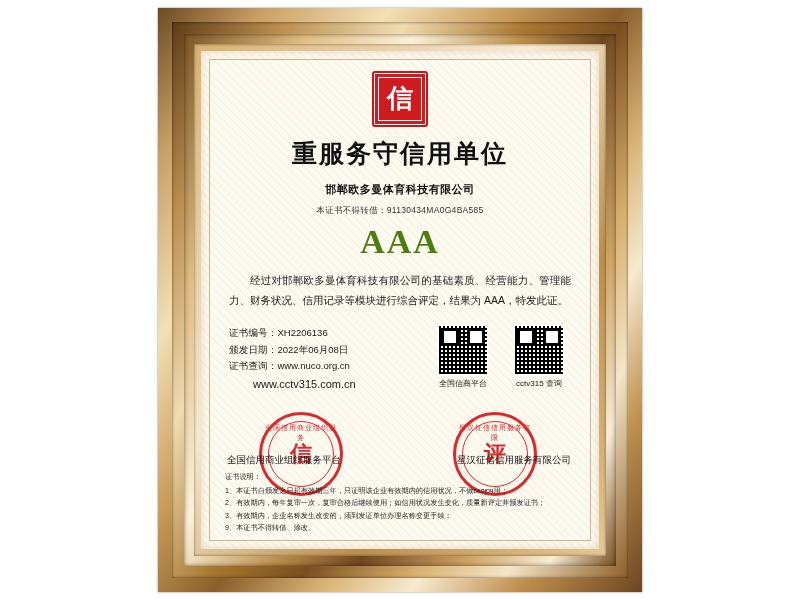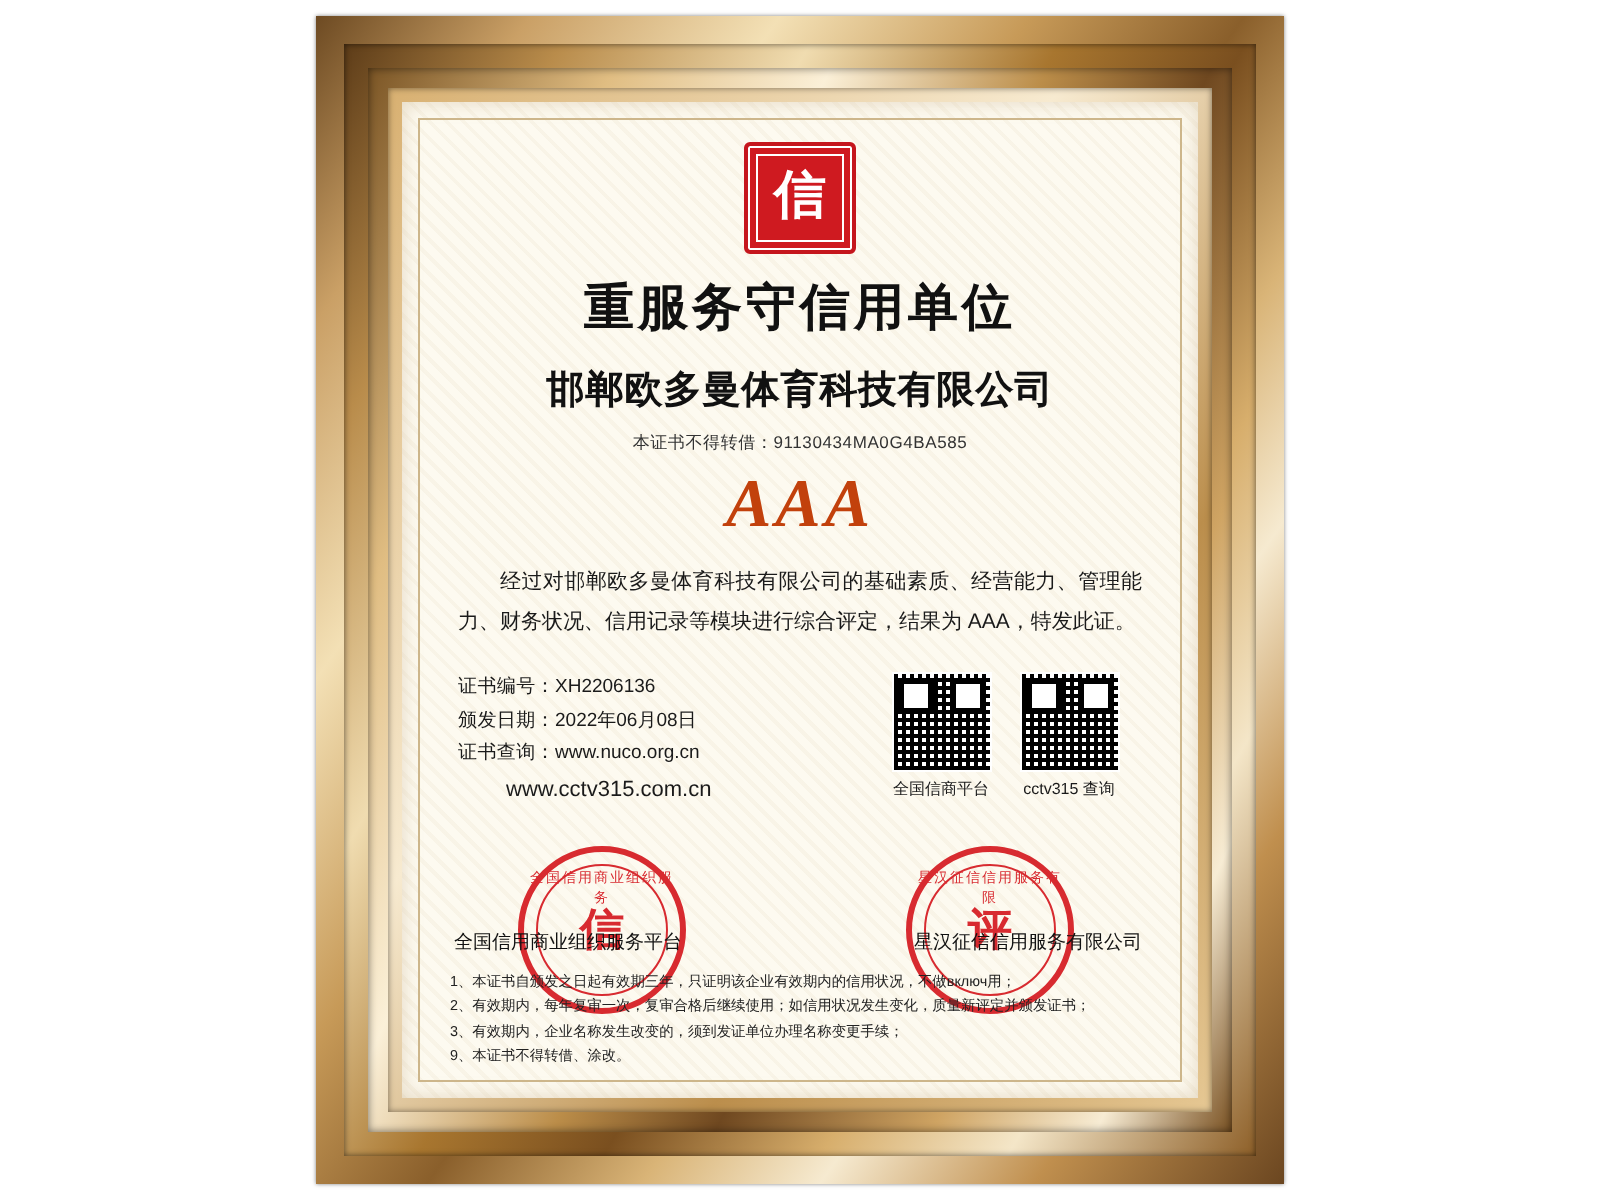--- a/index.html
+++ b/index.html
@@ -107,42 +107,41 @@
     text-align: center;
     font-size: 25px;
     font-weight: bold;
     letter-spacing: 2px;
     color: #111;
     margin-top: 10px;
     font-family: "DejaVu Sans", sans-serif;
   }
   .company {
     text-align: center;
-    font-size: 19px;
+    font-size: 11px;
     font-weight: bold;
     color: #111;
     margin-top: 12px;
     letter-spacing: 0.5px;
   }
   .credit-code {
     text-align: center;
     font-size: 8.5px;
     color: #333;
     margin-top: 8px;
     letter-spacing: 0.3px;
   }
   .grade {
     text-align: center;
     font-size: 34px;
     font-weight: bold;
-    color: #c2410c;
+    color: #4d7c0f;
     letter-spacing: 2px;
     margin-top: 6px;
     font-family: "Liberation Serif", serif;
-    font-style: italic;
   }
   .body-text {
     font-size: 10.5px;
     line-height: 1.9;
     color: #1a1a1a;
     margin-top: 10px;
     text-align: justify;
     text-indent: 21px;
     padding: 0 6px;
   }
@@ -165,22 +164,22 @@
   .meta-line .lbl { letter-spacing: 0.2px; }
   .meta-url {
     font-size: 11px;
     color: #1a1a1a;
     line-height: 1.75;
     padding-left: 24px;
   }
   .qr-group {
     flex: 1;
     display: flex;
-    justify-content: center;
-    gap: 14px;
+    justify-content: flex-start;
+    gap: 26px;
     padding-right: 10px;
   }
   .qr-item { text-align: center; }
   .qr {
     width: 48px;
     height: 48px;
     background-color: #fff;
     background-image:
       repeating-linear-gradient(90deg, #000 0 2px, #fff 2px 4px),
       repeating-linear-gradient(0deg, #000 0 2px, #fff 2px 4px);
@@ -345,20 +344,21 @@
             <div class="ring"></div>
             <div class="arc-top">星汉征信信用服务有限</div>
             <div class="inner-star">评</div>
 
           </div>
           <div class="sign left">全国信用商业组织服务平台</div>
           <div class="sign right">星汉征信信用服务有限公司</div>
         </div>
 
         <div class="notes">
+          <div class="n-title">证书说明：</div>
           <ul style="margin:0;padding:0;">
             <li>1、本证书自颁发之日起有效期三年，只证明该企业有效期内的信用状况，不做включ用；</li>
             <li>2、有效期内，每年复审一次，复审合格后继续使用；如信用状况发生变化，质量新评定并颁发证书；</li>
             <li>3、有效期内，企业名称发生改变的，须到发证单位办理名称变更手续；</li>
             <li>9、本证书不得转借、涂改。</li>
           </ul>
         </div>
 
       </div>
     </div>

